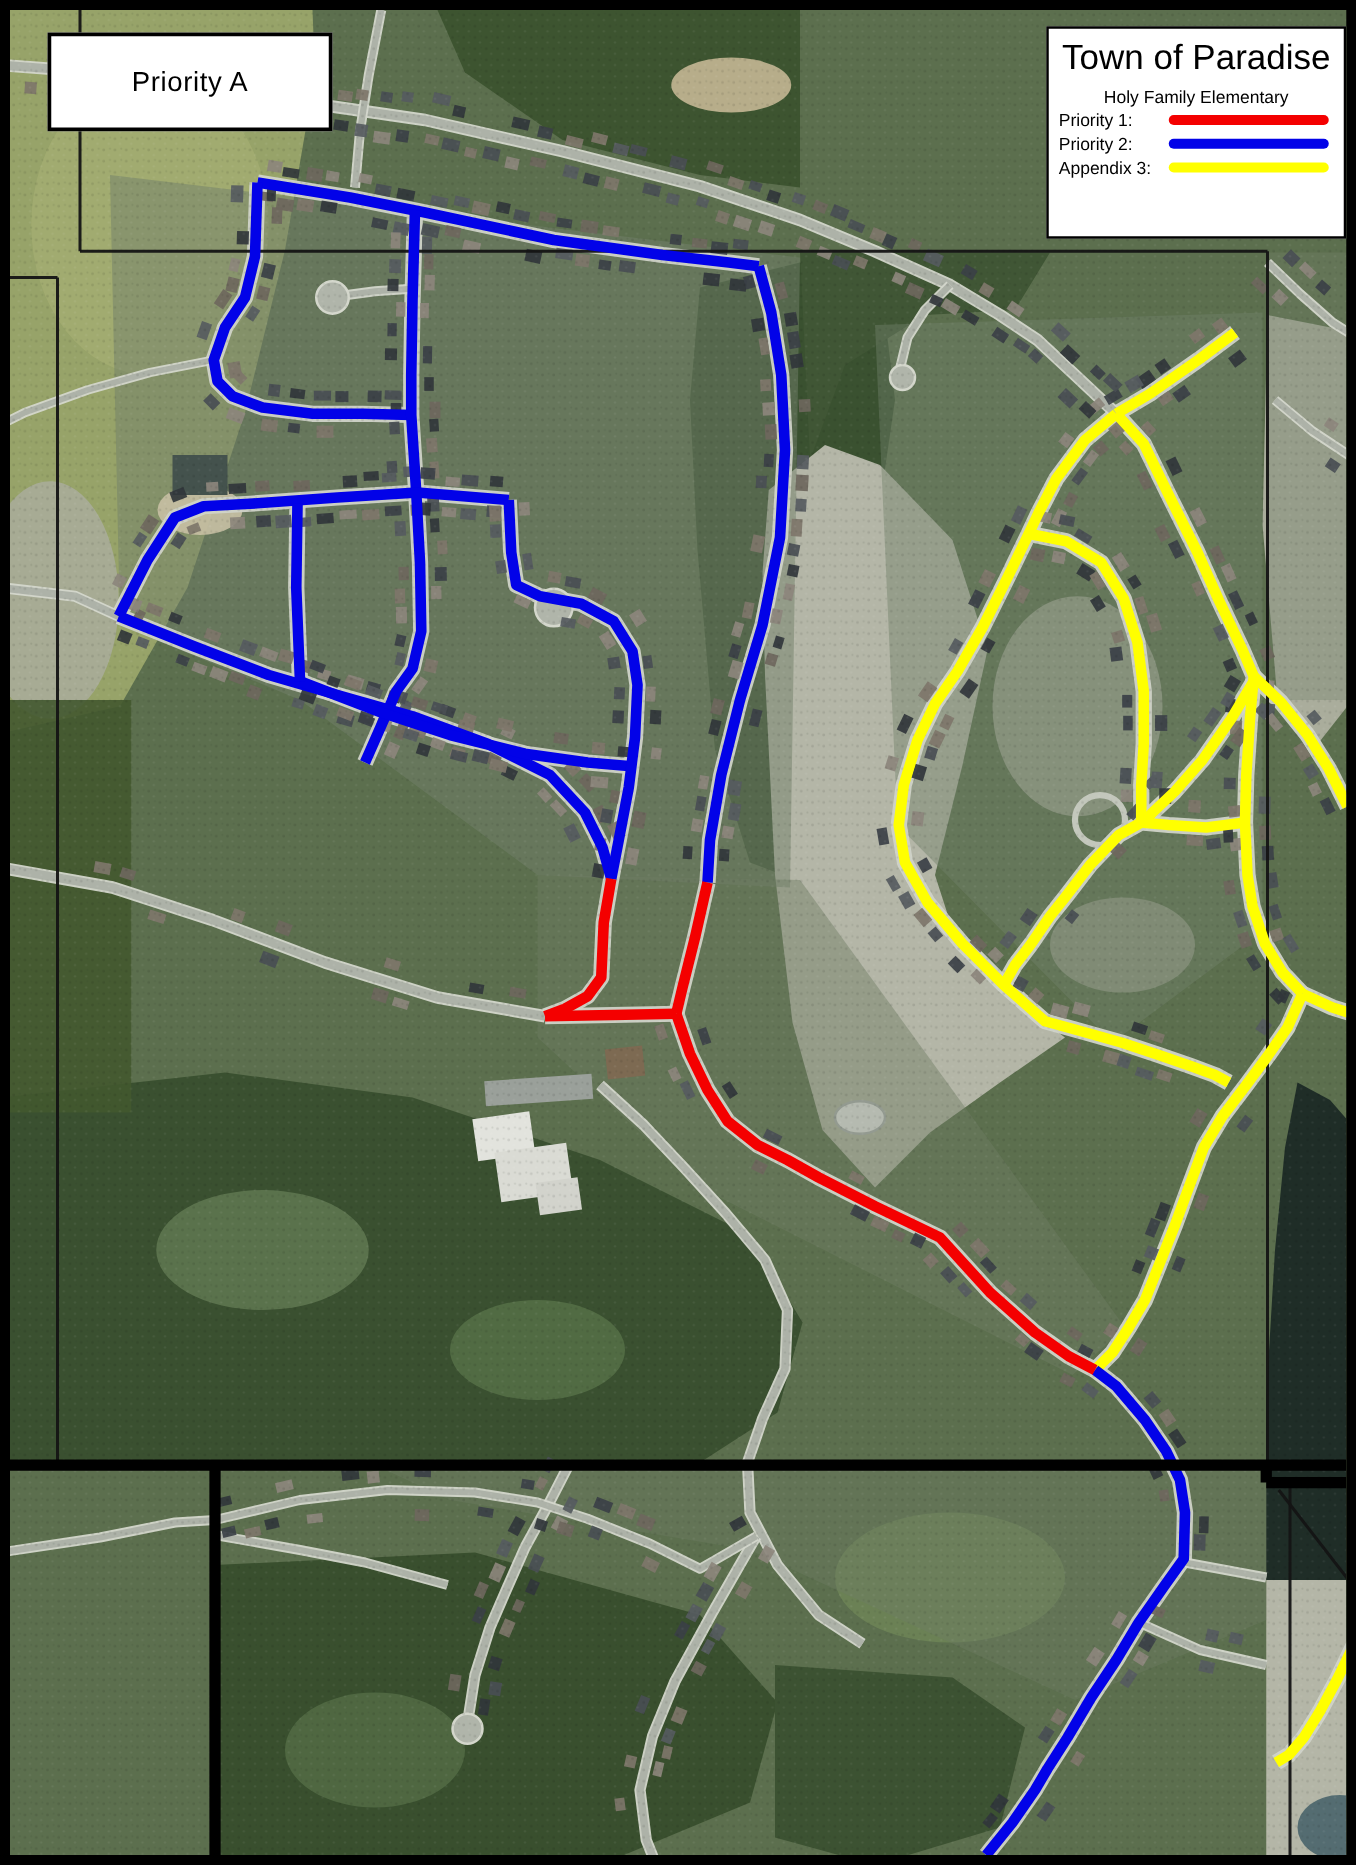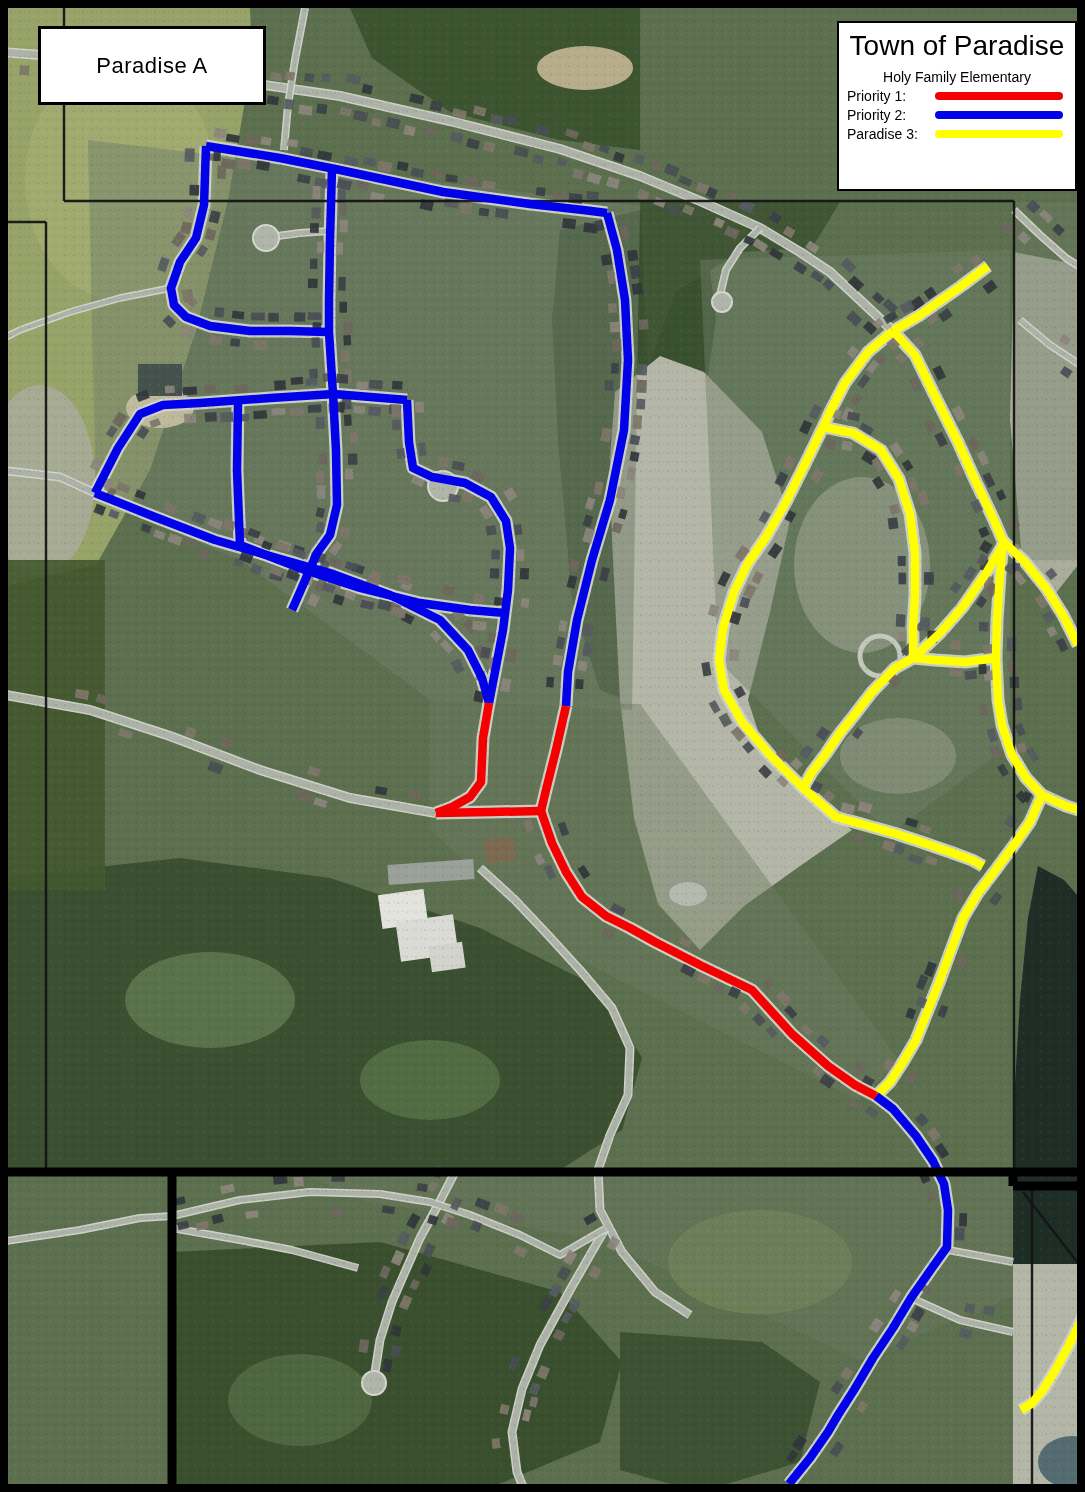--- a/index.html
+++ b/index.html
@@ -862,32 +862,32 @@
       </g>
     <g id="frame">
         <polyline points="0,1172 1085,1172" fill="none" stroke="#000" stroke-width="9" stroke-linecap="butt" stroke-linejoin="miter" opacity="1"></polyline>
         <polyline points="172,1172 172,1492" fill="none" stroke="#000" stroke-width="9" stroke-linecap="butt" stroke-linejoin="miter" opacity="1"></polyline>
         <polyline points="1013,1172 1013,1186" fill="none" stroke="#000" stroke-width="9" stroke-linecap="butt" stroke-linejoin="miter" opacity="1"></polyline>
         <polyline points="1013,1186 1085,1186" fill="none" stroke="#000" stroke-width="9" stroke-linecap="butt" stroke-linejoin="miter" opacity="1"></polyline>
       </g>
   </svg>
 
   <div class="appendix-box">
-    <span>Paradise A</span>
+    <span>Priority A</span>
   </div>
 
   <div class="legend-box">
     <div class="legend-title">Town of Paradise</div>
     <div class="legend-subtitle">Holy Family Elementary</div>
     <div class="legend-row">
       <span class="legend-label">Priority 1:</span>
       <span class="swatch" style="background: rgb(244, 0, 0);"></span>
     </div>
     <div class="legend-row">
       <span class="legend-label">Priority 2:</span>
       <span class="swatch" style="background: rgb(2, 2, 232);"></span>
     </div>
     <div class="legend-row">
-      <span class="legend-label">Paradise 3:</span>
+      <span class="legend-label">Appendix 3:</span>
       <span class="swatch" style="background: rgb(255, 255, 0);"></span>
     </div>
   </div>
 </div>
 
 </body></html>

